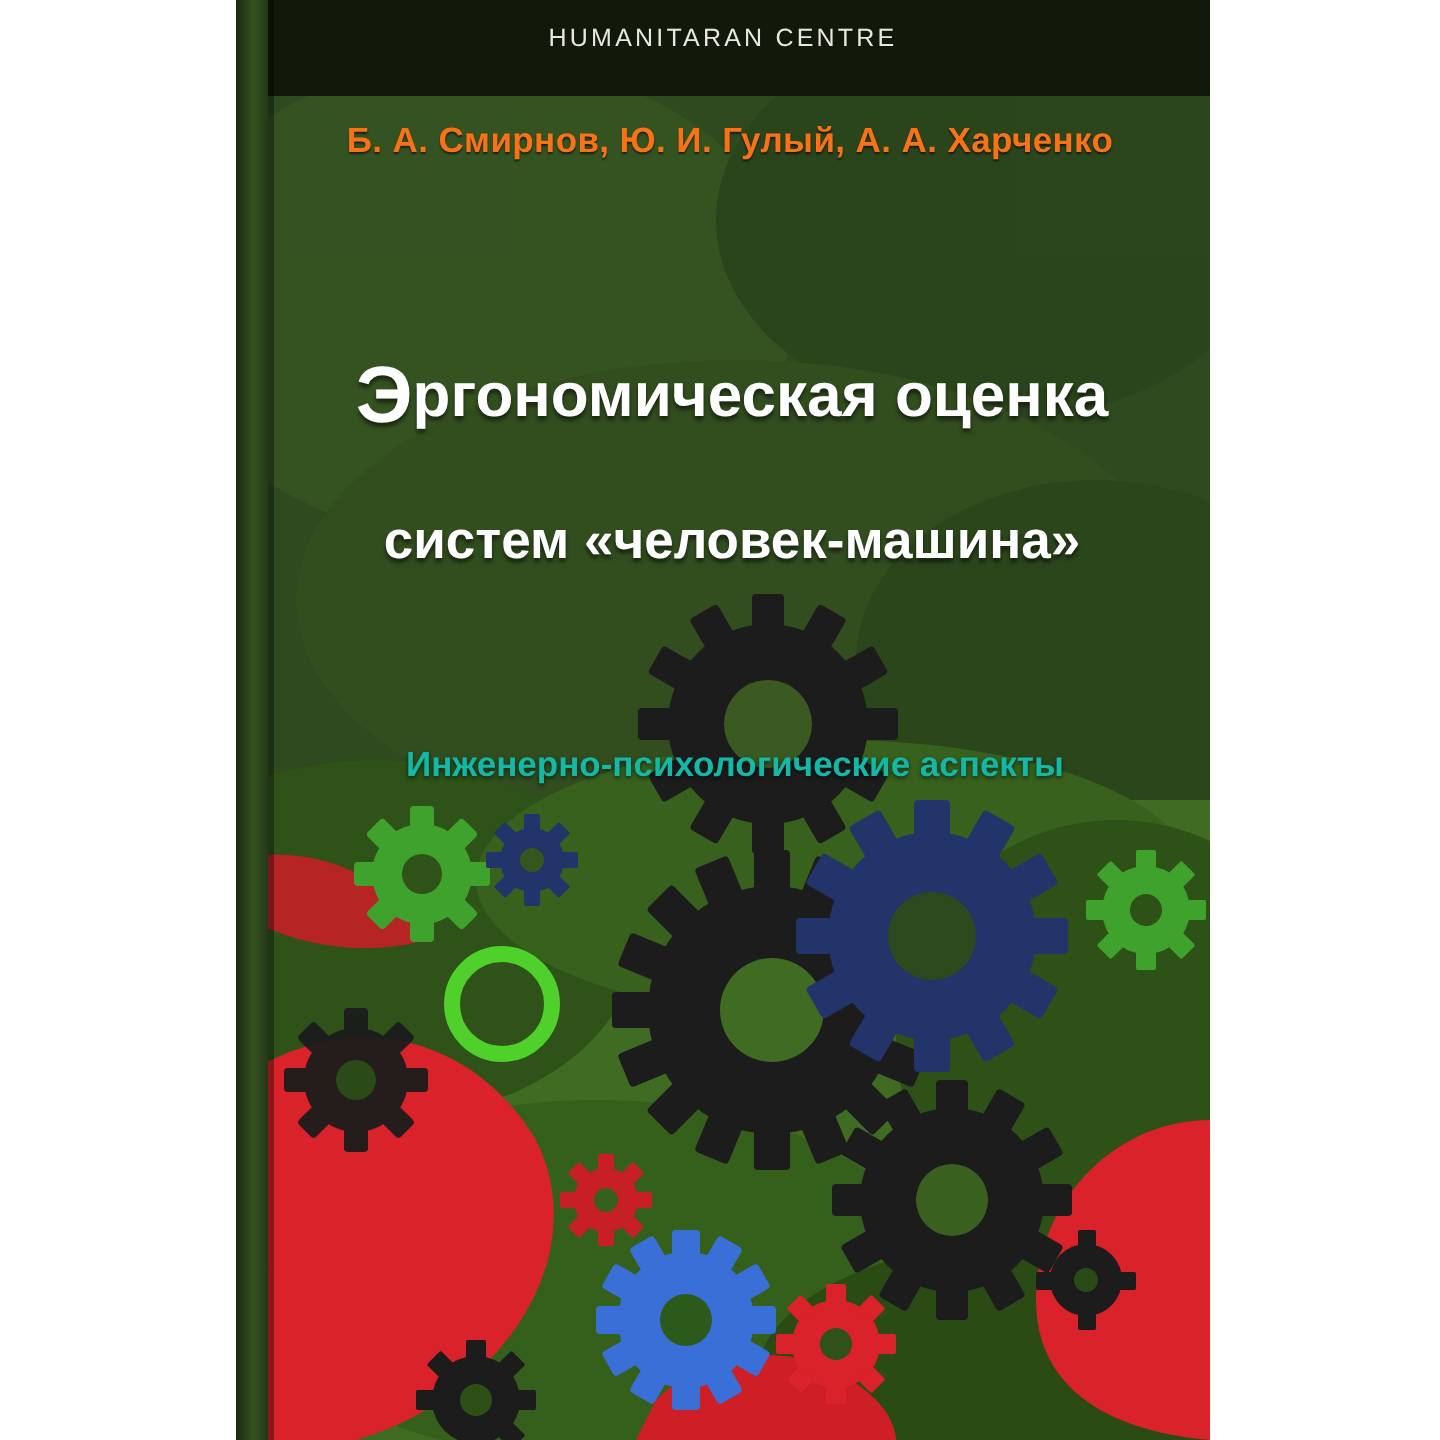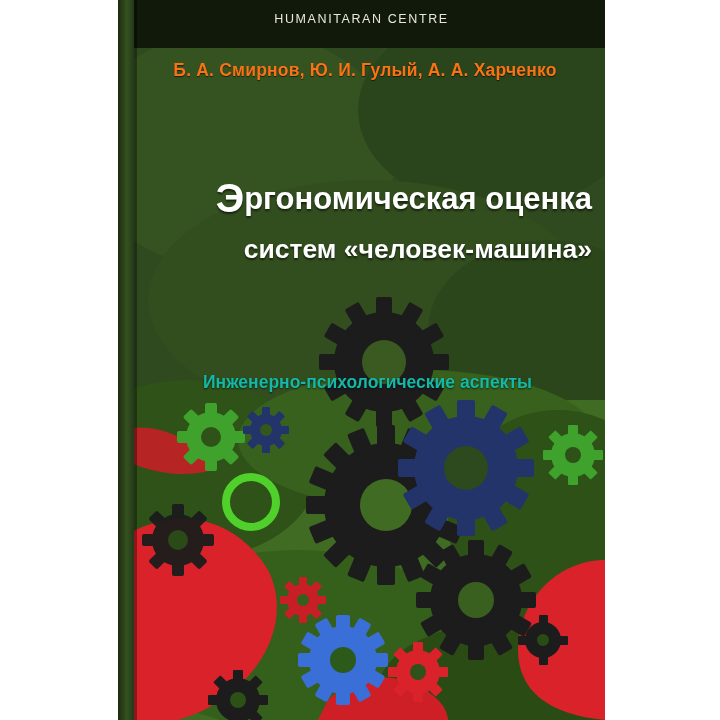--- a/index.html
+++ b/index.html
@@ -85,37 +85,37 @@
     letter-spacing: 0.2px;
     z-index: 6;
     text-shadow: 0 1px 1px rgba(0,0,0,0.6);
   }
   
   .title-block {
     position: absolute;
     left: 22px;
     top: 178px;
     width: 452px;
-    text-align: right;
+    text-align: center;
     z-index: 6;
   }
   .title-line1 {
     color: #ffffff;
     font-size: 31px;
     font-weight: 700;
     line-height: 1.15;
     text-shadow: 0 2px 2px rgba(0,0,0,0.55);
   }
   .title-line1 .drop {
     font-size: 40px;
     line-height: 1;
     vertical-align: -3px;
   }
   .title-line2 {
-    margin-top: 16px;
+    margin-top: 37px;
     color: #ffffff;
     font-size: 26.5px;
     font-weight: 700;
     line-height: 1.2;
     text-shadow: 0 2px 2px rgba(0,0,0,0.55);
   }
   .subtitle {
     position: absolute;
     left: 22px;
     top: 372px;

